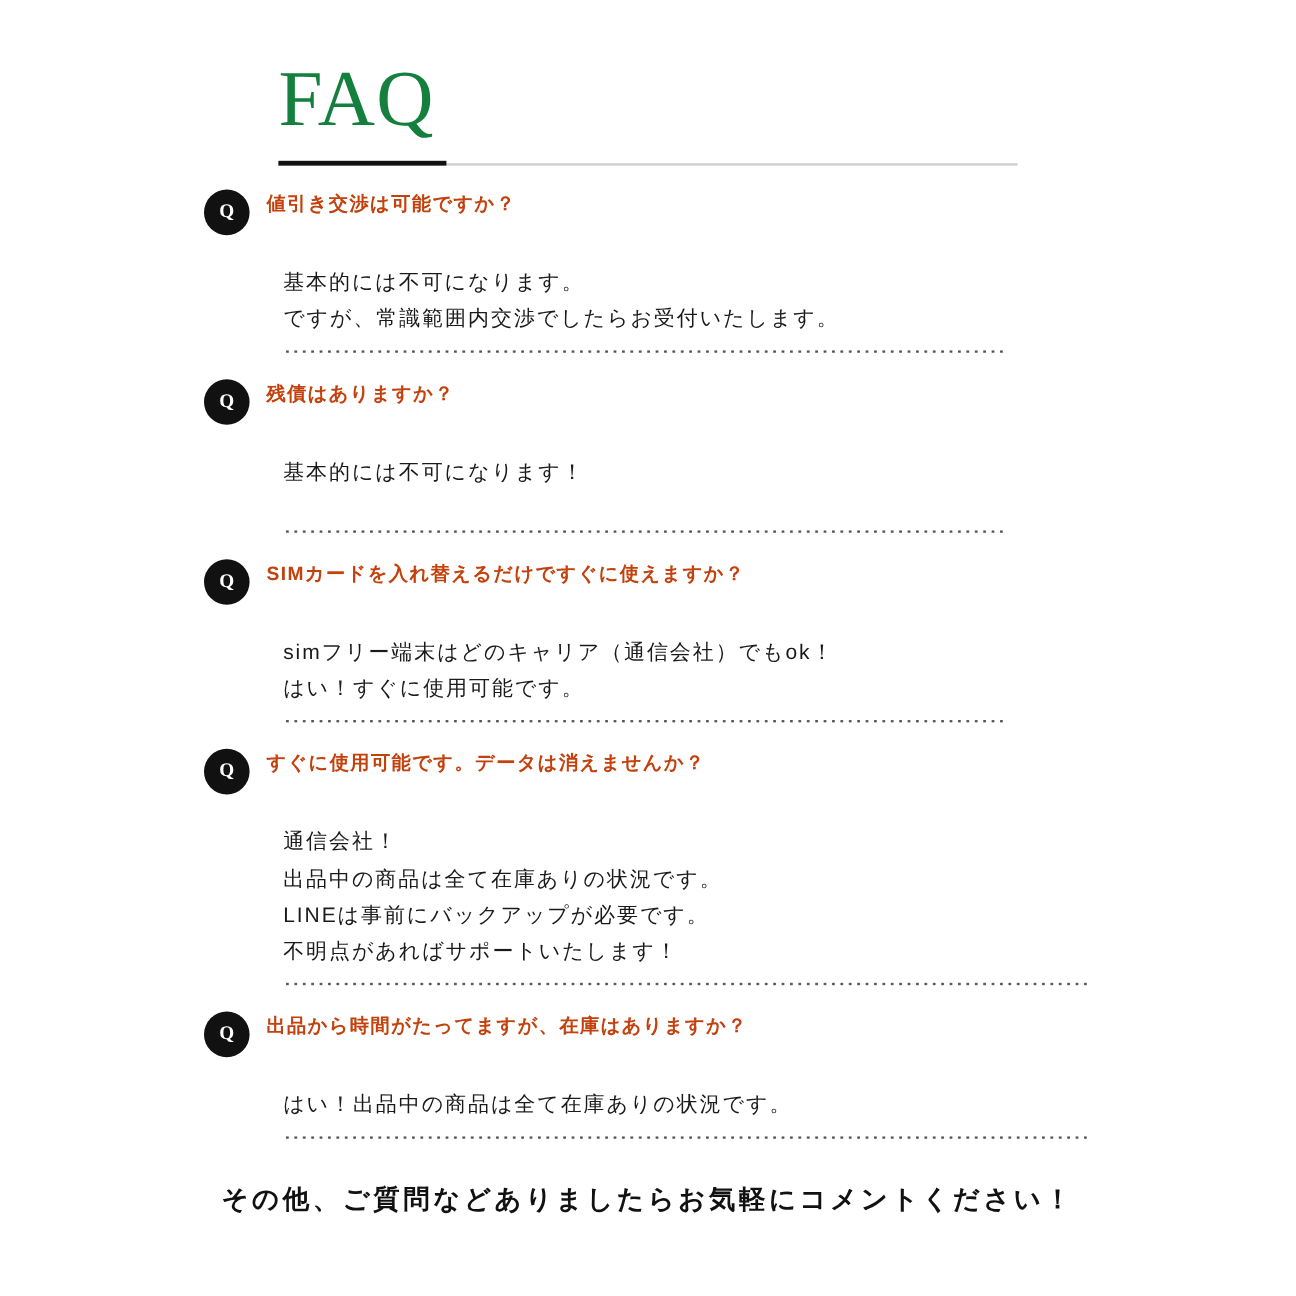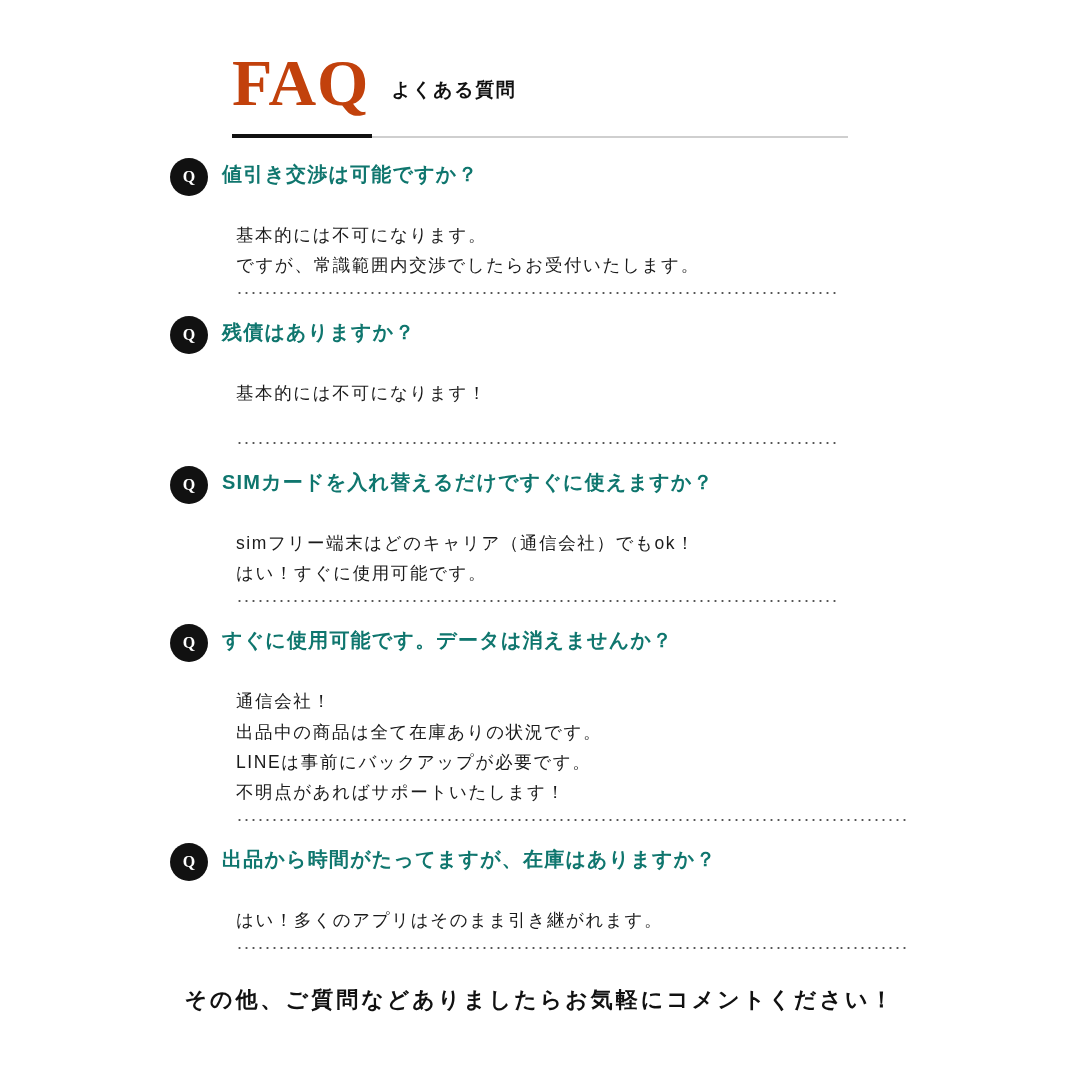--- a/index.html
+++ b/index.html
@@ -29,25 +29,25 @@
     top: 52px;
     width: 616px;
   }
   .header-row {
     display: flex;
     align-items: flex-end;
     gap: 22px;
   }
   .faq-title {
     font-family: "Liberation Serif", "DejaVu Serif", serif;
-    font-weight: 700;
+    font-weight: 400;
     font-size: 66px;
     line-height: 0.95;
     letter-spacing: 1px;
-    color: #c2410c;
+    color: #15803d;
     padding-bottom: 2px;
   }
   .faq-sub {
     font-size: 19px;
     font-weight: 700;
     letter-spacing: 1.5px;
     color: #111;
     padding-bottom: 14px;
   }
   .title-underline {
@@ -92,25 +92,25 @@
     color: #ffffff;
     font-family: "Liberation Serif", "DejaVu Serif", serif;
     font-size: 16px;
     font-weight: 700;
     display: flex;
     align-items: center;
     justify-content: center;
     margin-top: 2px;
   }
   .q-text {
-    font-size: 20px;
+    font-size: 16px;
     font-weight: 700;
     letter-spacing: 1.2px;
     line-height: 1.4;
-    color: #0f766e;
+    color: #c2410c;
     padding-top: 4px;
   }
   .a-block {
     margin-left: 66px;
     margin-top: 24px;
     font-size: 17.5px;
     letter-spacing: 1.6px;
     line-height: 1.72;
     color: #1a1a1a;
   }
@@ -142,21 +142,20 @@
   }
 </style>
 </head>
 <body>
 
 <div class="page">
 
   <div class="header">
     <div class="header-row">
       <div class="faq-title">FAQ</div>
-      <div class="faq-sub">よくある質問</div>
     </div>
     <div class="header-rule"></div>
     <div class="title-underline"></div>
   </div>
 
   <div class="faq-list">
 
     <div class="faq-item gap-md">
       <div class="q-row">
         <div class="q-badge">Q</div>
@@ -206,21 +205,21 @@
       </div>
       <div class="dots" style="width:670px;"></div>
     </div>
 
     <div class="faq-item">
       <div class="q-row">
         <div class="q-badge">Q</div>
         <div class="q-text">出品から時間がたってますが、在庫はありますか？</div>
       </div>
       <div class="a-block">
-        <div class="a-line">はい！多くのアプリはそのまま引き継がれます。</div>
+        <div class="a-line">はい！出品中の商品は全て在庫ありの状況です。</div>
       </div>
       <div class="dots" style="width:670px;"></div>
     </div>
 
   </div>
 
   <div class="footer">その他、ご質問などありましたらお気軽にコメントください！</div>
 
 </div>
 

